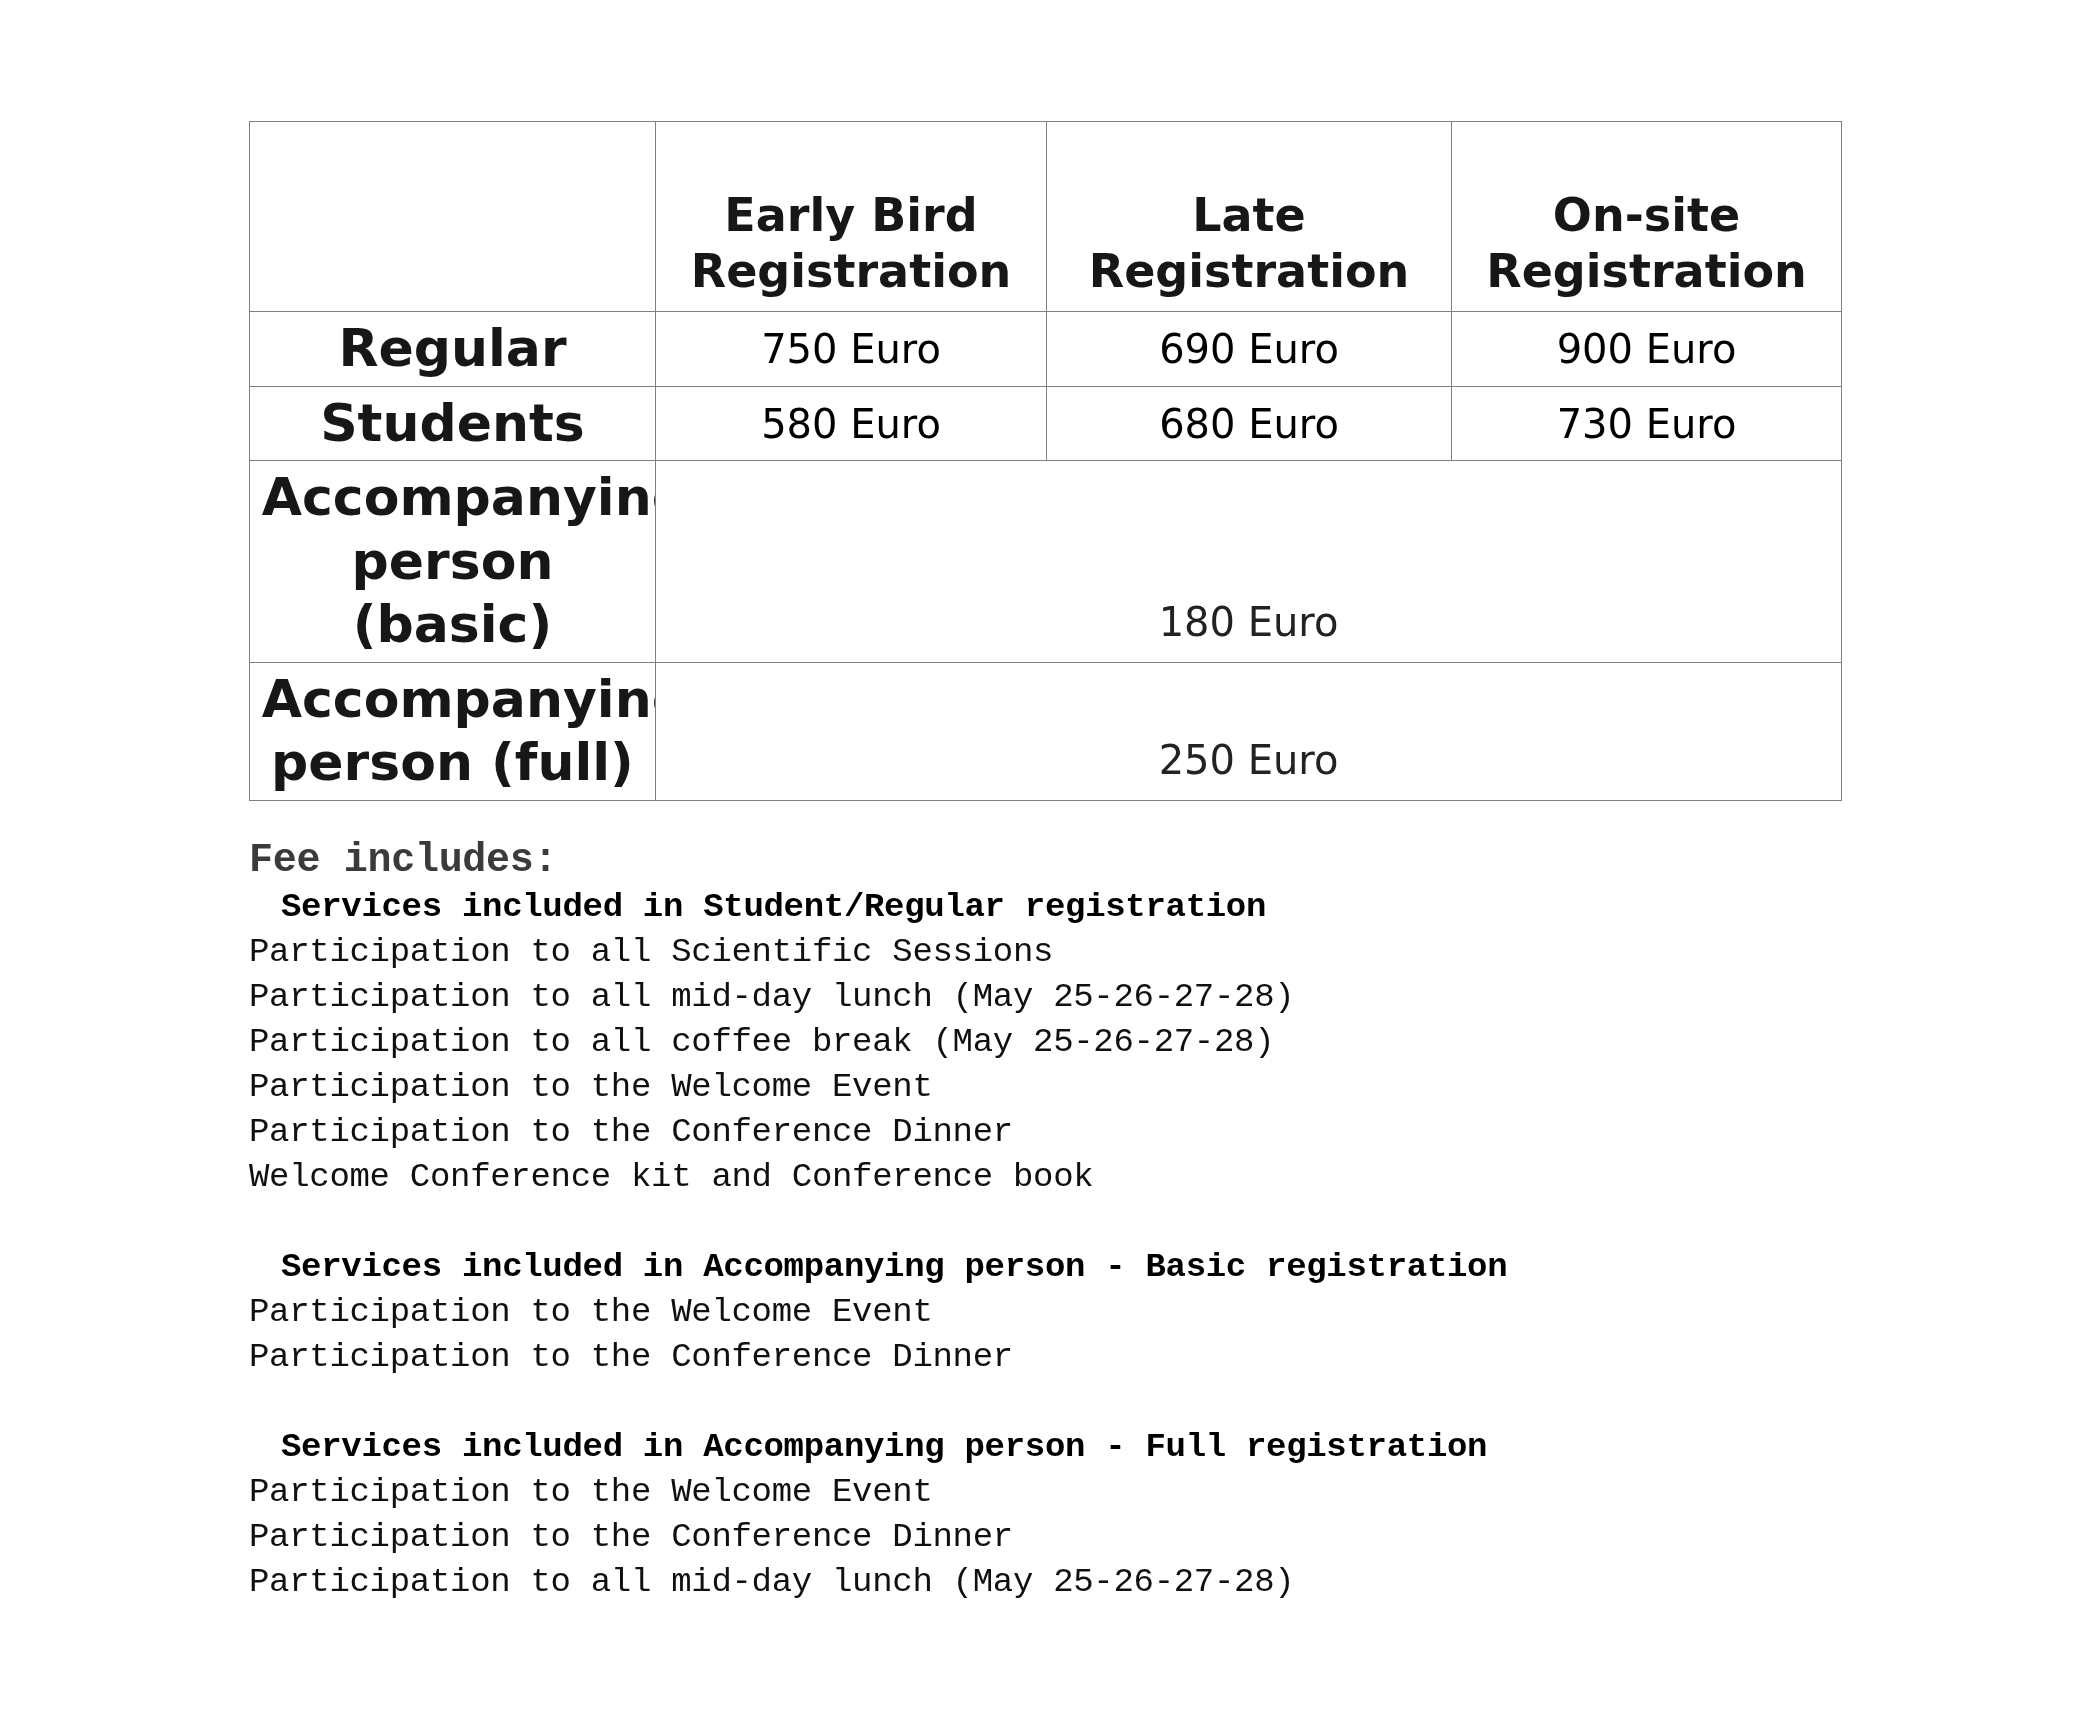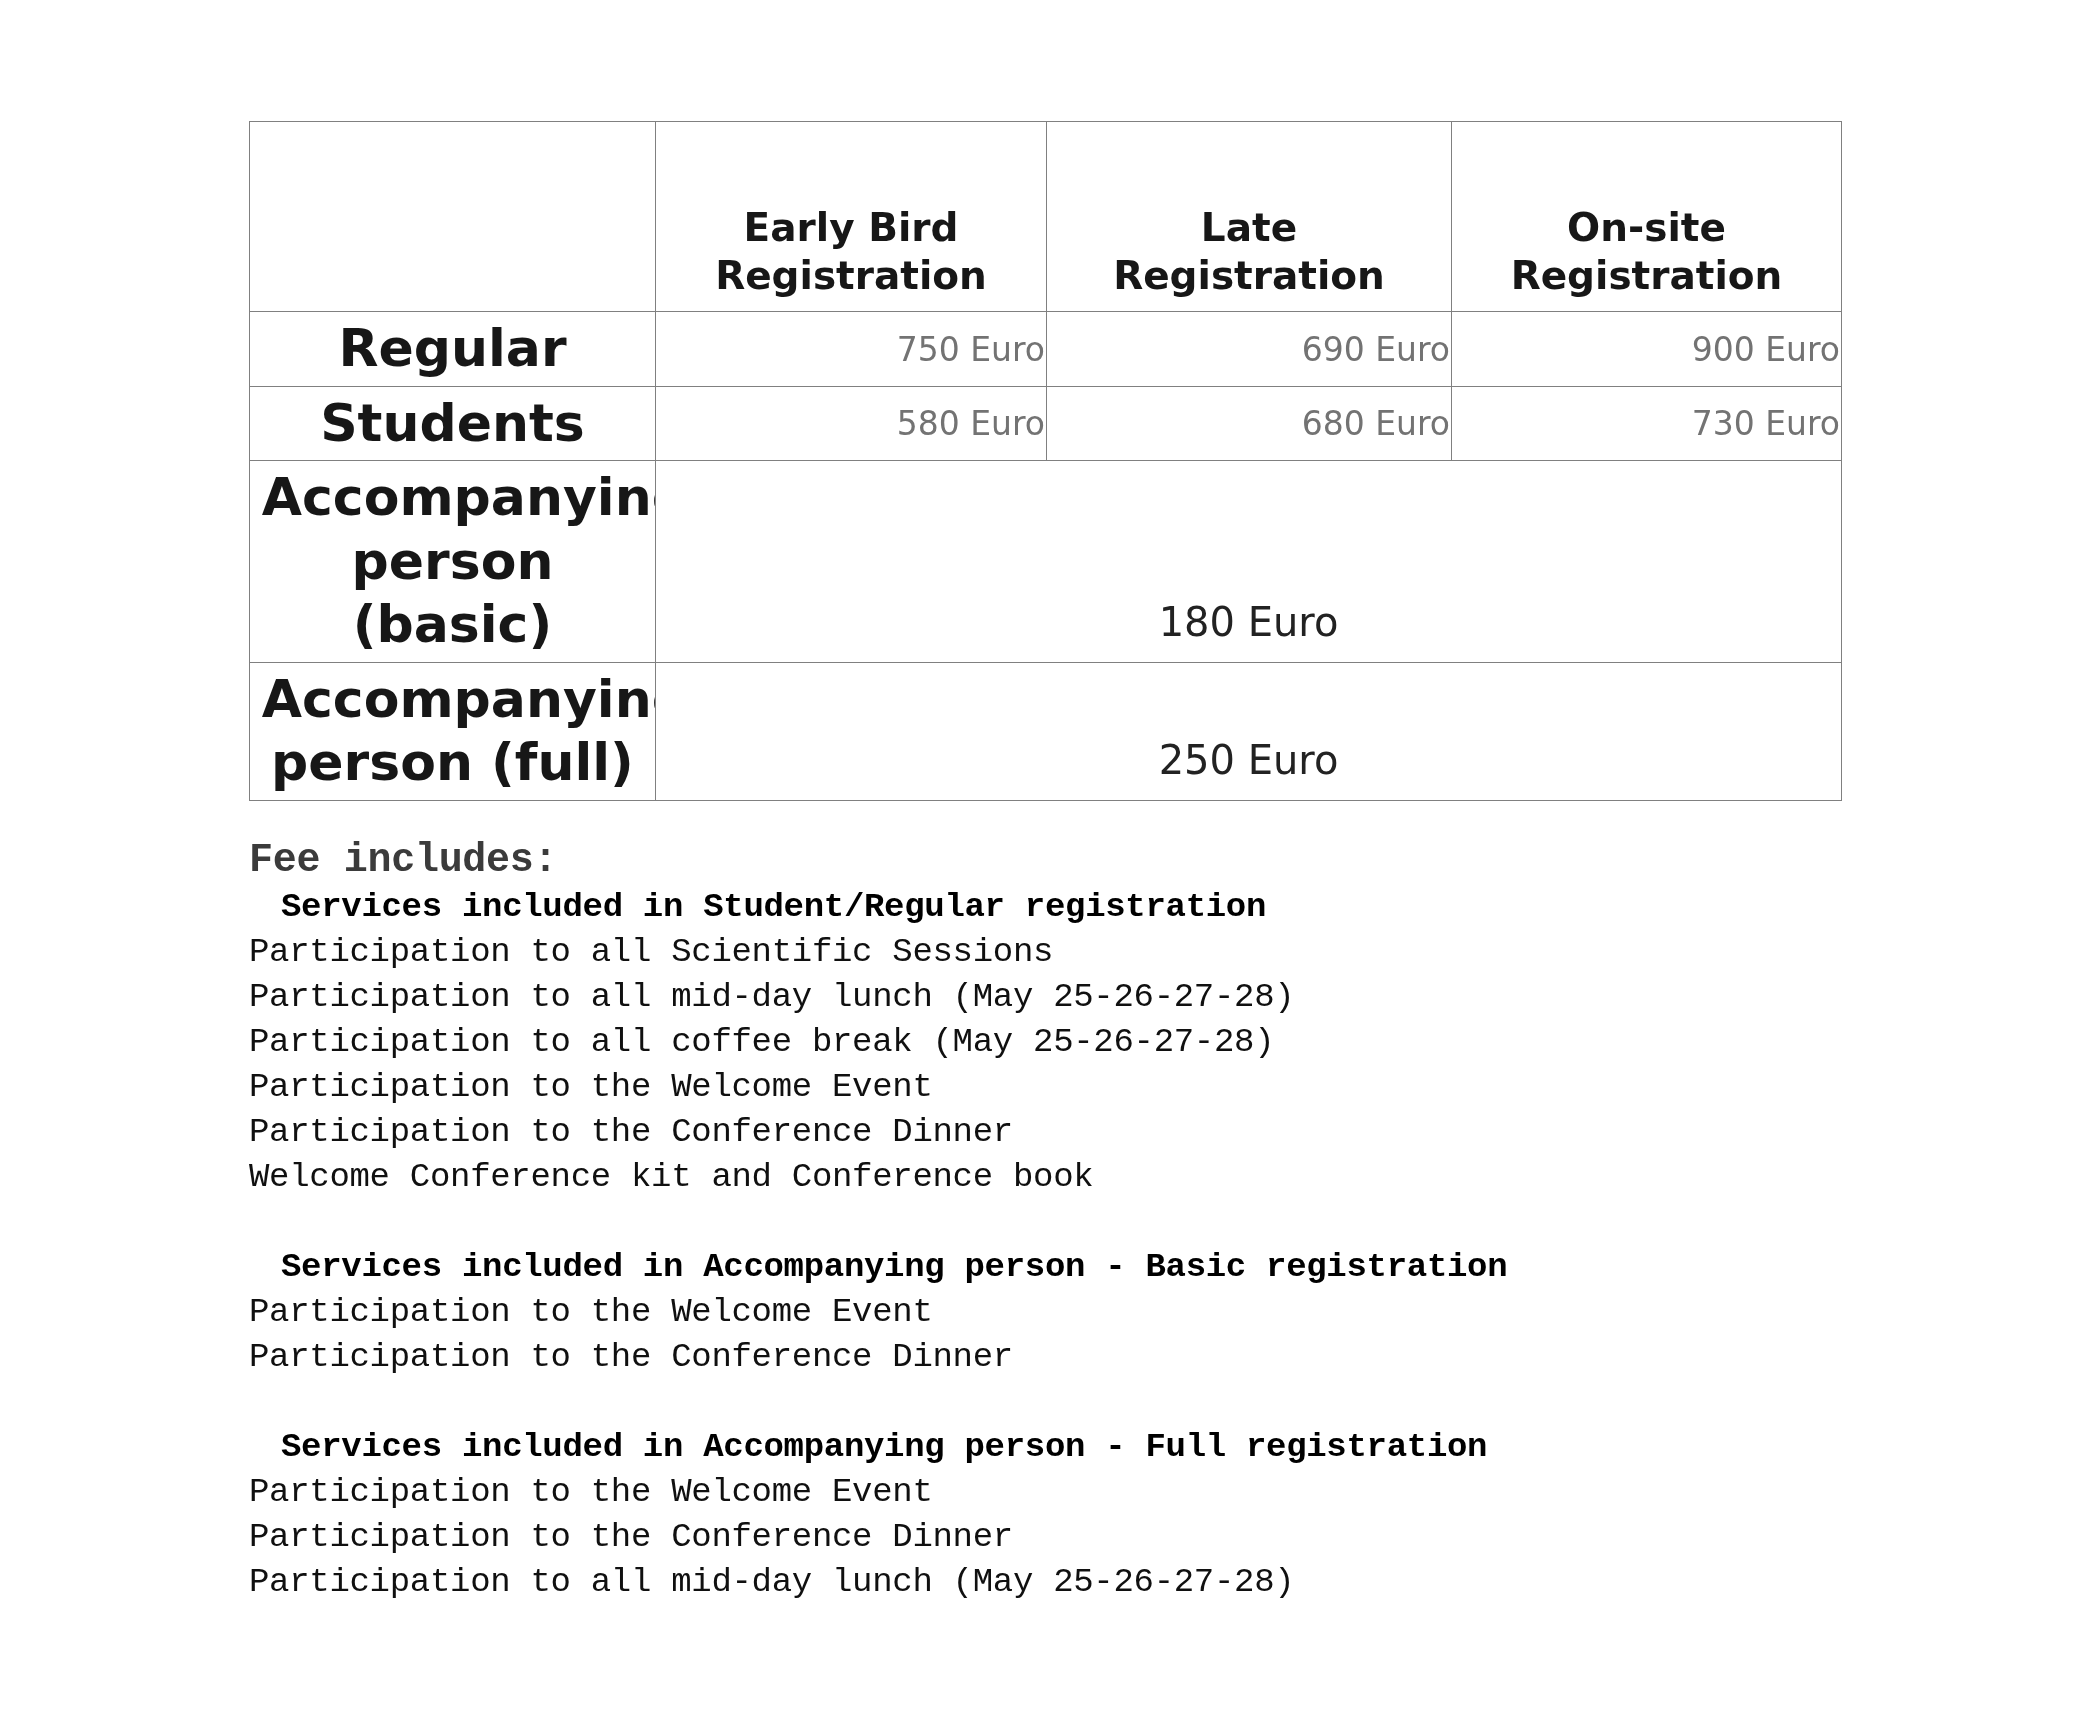--- a/index.html
+++ b/index.html
@@ -31,40 +31,40 @@
   tr.r-header  { height: 190px; }
   tr.r-regular { height: 75px;  }
   tr.r-students{ height: 74px;  }
   tr.r-basic   { height: 124px; }
   tr.r-full    { height: 119px; }
 
   .head-cell {
     vertical-align: bottom;
     text-align: center;
     font-weight: bold;
-    font-size: 39px;
+    font-size: 46px;
     line-height: 1.22;
     padding: 0 6.7px 11.8px 6.7px;
     white-space: pre-line;
     color: #171717;
   }
   .label-cell {
     text-align: center;
     vertical-align: middle;
     font-weight: bold;
     font-size: 52px;
     line-height: 1.22;
     padding: 5px 11.8px;
     color: #171717;
   }
   .value-cell {
-    text-align: right;
+    text-align: center;
     vertical-align: middle;
-    font-size: 33px;
-    color: #737373;
+    font-size: 40px;
+    color: #000000;
   }
   .merged-cell {
     text-align: center;
     vertical-align: bottom;
     font-size: 40px;
     padding-bottom: 17px;
     color: #222222;
   }
 
   

